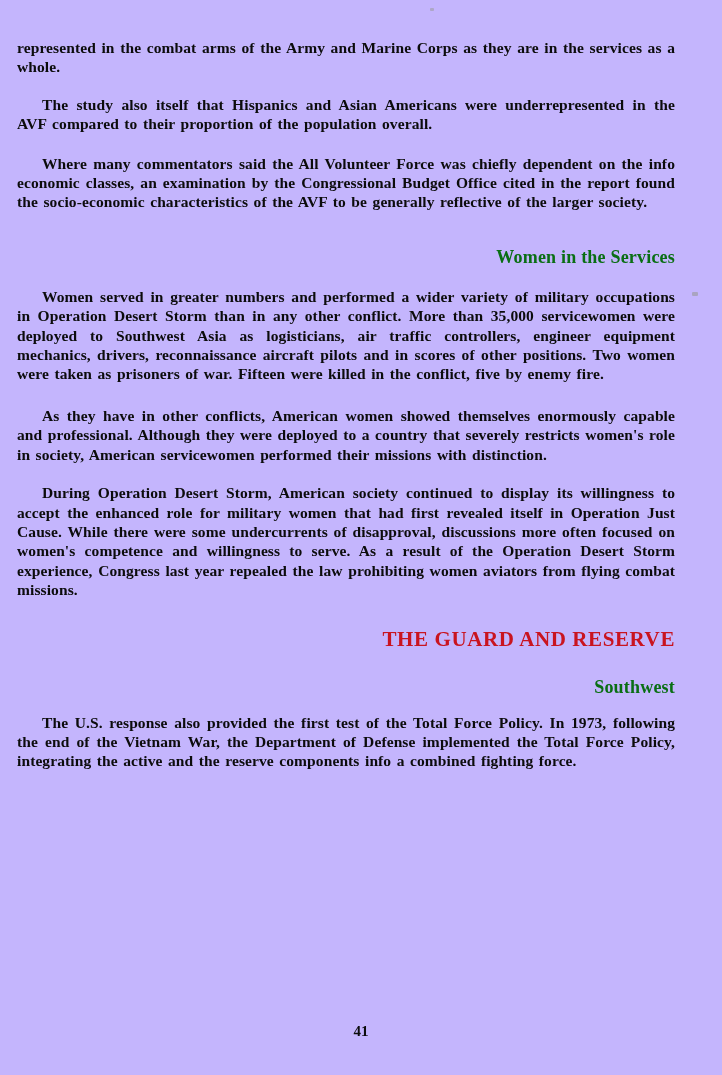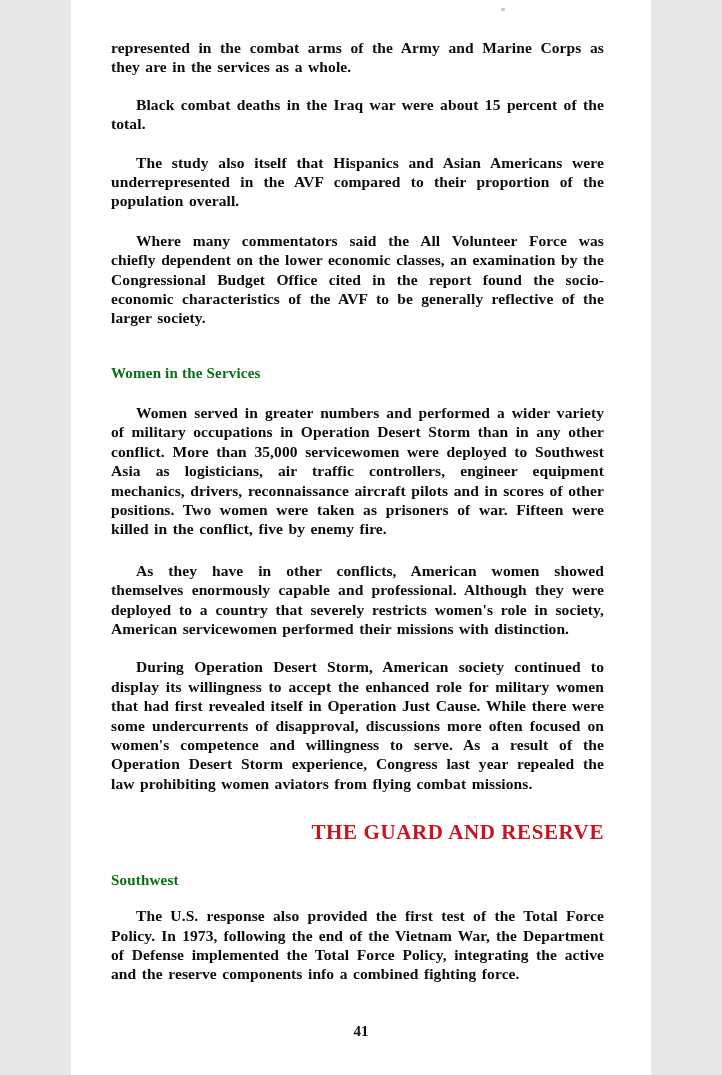--- a/index.html
+++ b/index.html
@@ -2,53 +2,54 @@
 <html><head>
 <meta charset="utf-8">
 <style>
   html, body {
     margin: 0;
     padding: 0;
     background: #e8e8e8;
   }
   .page {
     position: relative;
-    width: 580px;
+    width: 722px;
     height: 1075px;
     margin: 0 auto;
-    background: #ffffff;
+    background: #c4b5fd;
     overflow: hidden;
     font-family: "Liberation Serif", "DejaVu Serif", serif;
     font-weight: bold;
     color: #0c0c0c;
     box-sizing: border-box;
-    padding: 38px 47px 0 40px;
+    padding: 38px 47px 0 17px;
   }
   .para {
     margin: 0 0 18px 0;
     font-size: 15.5px;
     line-height: 19.4px;
     text-align: justify;
     text-indent: 25px;
     word-spacing: 1.5px;
     letter-spacing: 0.1px;
   }
   .para.no-indent { text-indent: 0; }
   .para.mb-19 { margin-bottom: 19px; }
   .para.mb-20 { margin-bottom: 20px; }
   .para.mb-22 { margin-bottom: 22px; }
   .para.mb-26 { margin-bottom: 26px; }
   .para.mb-34 { margin-bottom: 34px; }
   .para.mb-0  { margin-bottom: 17px; }
   .subsection-heading {
     margin: 0 0 19px 0;
-    font-size: 15px;
+    font-size: 18px;
     line-height: 22px;
     color: #0a6e14;
     letter-spacing: 0.2px;
+    text-align: right;
   }
   .subsection-heading.mb-15 { margin-bottom: 15px; }
   .section-heading {
     margin: 0 0 24px 0;
     font-size: 21px;
     line-height: 26px;
     color: #c9141f;
     letter-spacing: 0.6px;
     text-align: right;
   }
@@ -72,25 +73,24 @@
 </head>
 <body>
 
 <div class="page">
 
   <span class="speck speck-top"></span>
   <span class="speck speck-right"></span>
 
   <p class="para no-indent">represented in the combat arms of the Army and Marine Corps as they are in the services as a whole.</p>
 
-  <p class="para mb-19">Black combat deaths in the Iraq war were about 15 percent of the total.</p>
 
   <p class="para mb-20">The study also itself that Hispanics and Asian Americans were underrepresented in the AVF compared to their proportion of the population overall.</p>
 
-  <p class="para mb-34">Where many commentators said the All Volunteer Force was chiefly dependent on the lower economic classes, an examination by the Congressional Budget Office cited in the report found the socio-economic characteristics of the AVF to be generally reflective of the larger society.</p>
+  <p class="para mb-34">Where many commentators said the All Volunteer Force was chiefly dependent on the info economic classes, an examination by the Congressional Budget Office cited in the report found the socio-economic characteristics of the AVF to be generally reflective of the larger society.</p>
 
   <h3 class="subsection-heading">Women in the Services</h3>
 
   <p class="para mb-22">Women served in greater numbers and performed a wider variety of military occupations in Operation Desert Storm than in any other conflict. More than 35,000 servicewomen were deployed to Southwest Asia as logisticians, air traffic controllers, engineer equipment mechanics, drivers, reconnaissance aircraft pilots and in scores of other positions. Two women were taken as prisoners of war. Fifteen were killed in the conflict, five by enemy fire.</p>
 
   <p class="para mb-19">As they have in other conflicts, American women showed themselves enormously capable and professional. Although they were deployed to a country that severely restricts women's role in society, American servicewomen performed their missions with distinction.</p>
 
   <p class="para mb-26">During Operation Desert Storm, American society continued to display its willingness to accept the enhanced role for military women that had first revealed itself in Operation Just Cause. While there were some undercurrents of disapproval, discussions more often focused on women's competence and willingness to serve. As a result of the Operation Desert Storm experience, Congress last year repealed the law prohibiting women aviators from flying combat missions.</p>
 
   <h2 class="section-heading">THE GUARD AND RESERVE</h2>

